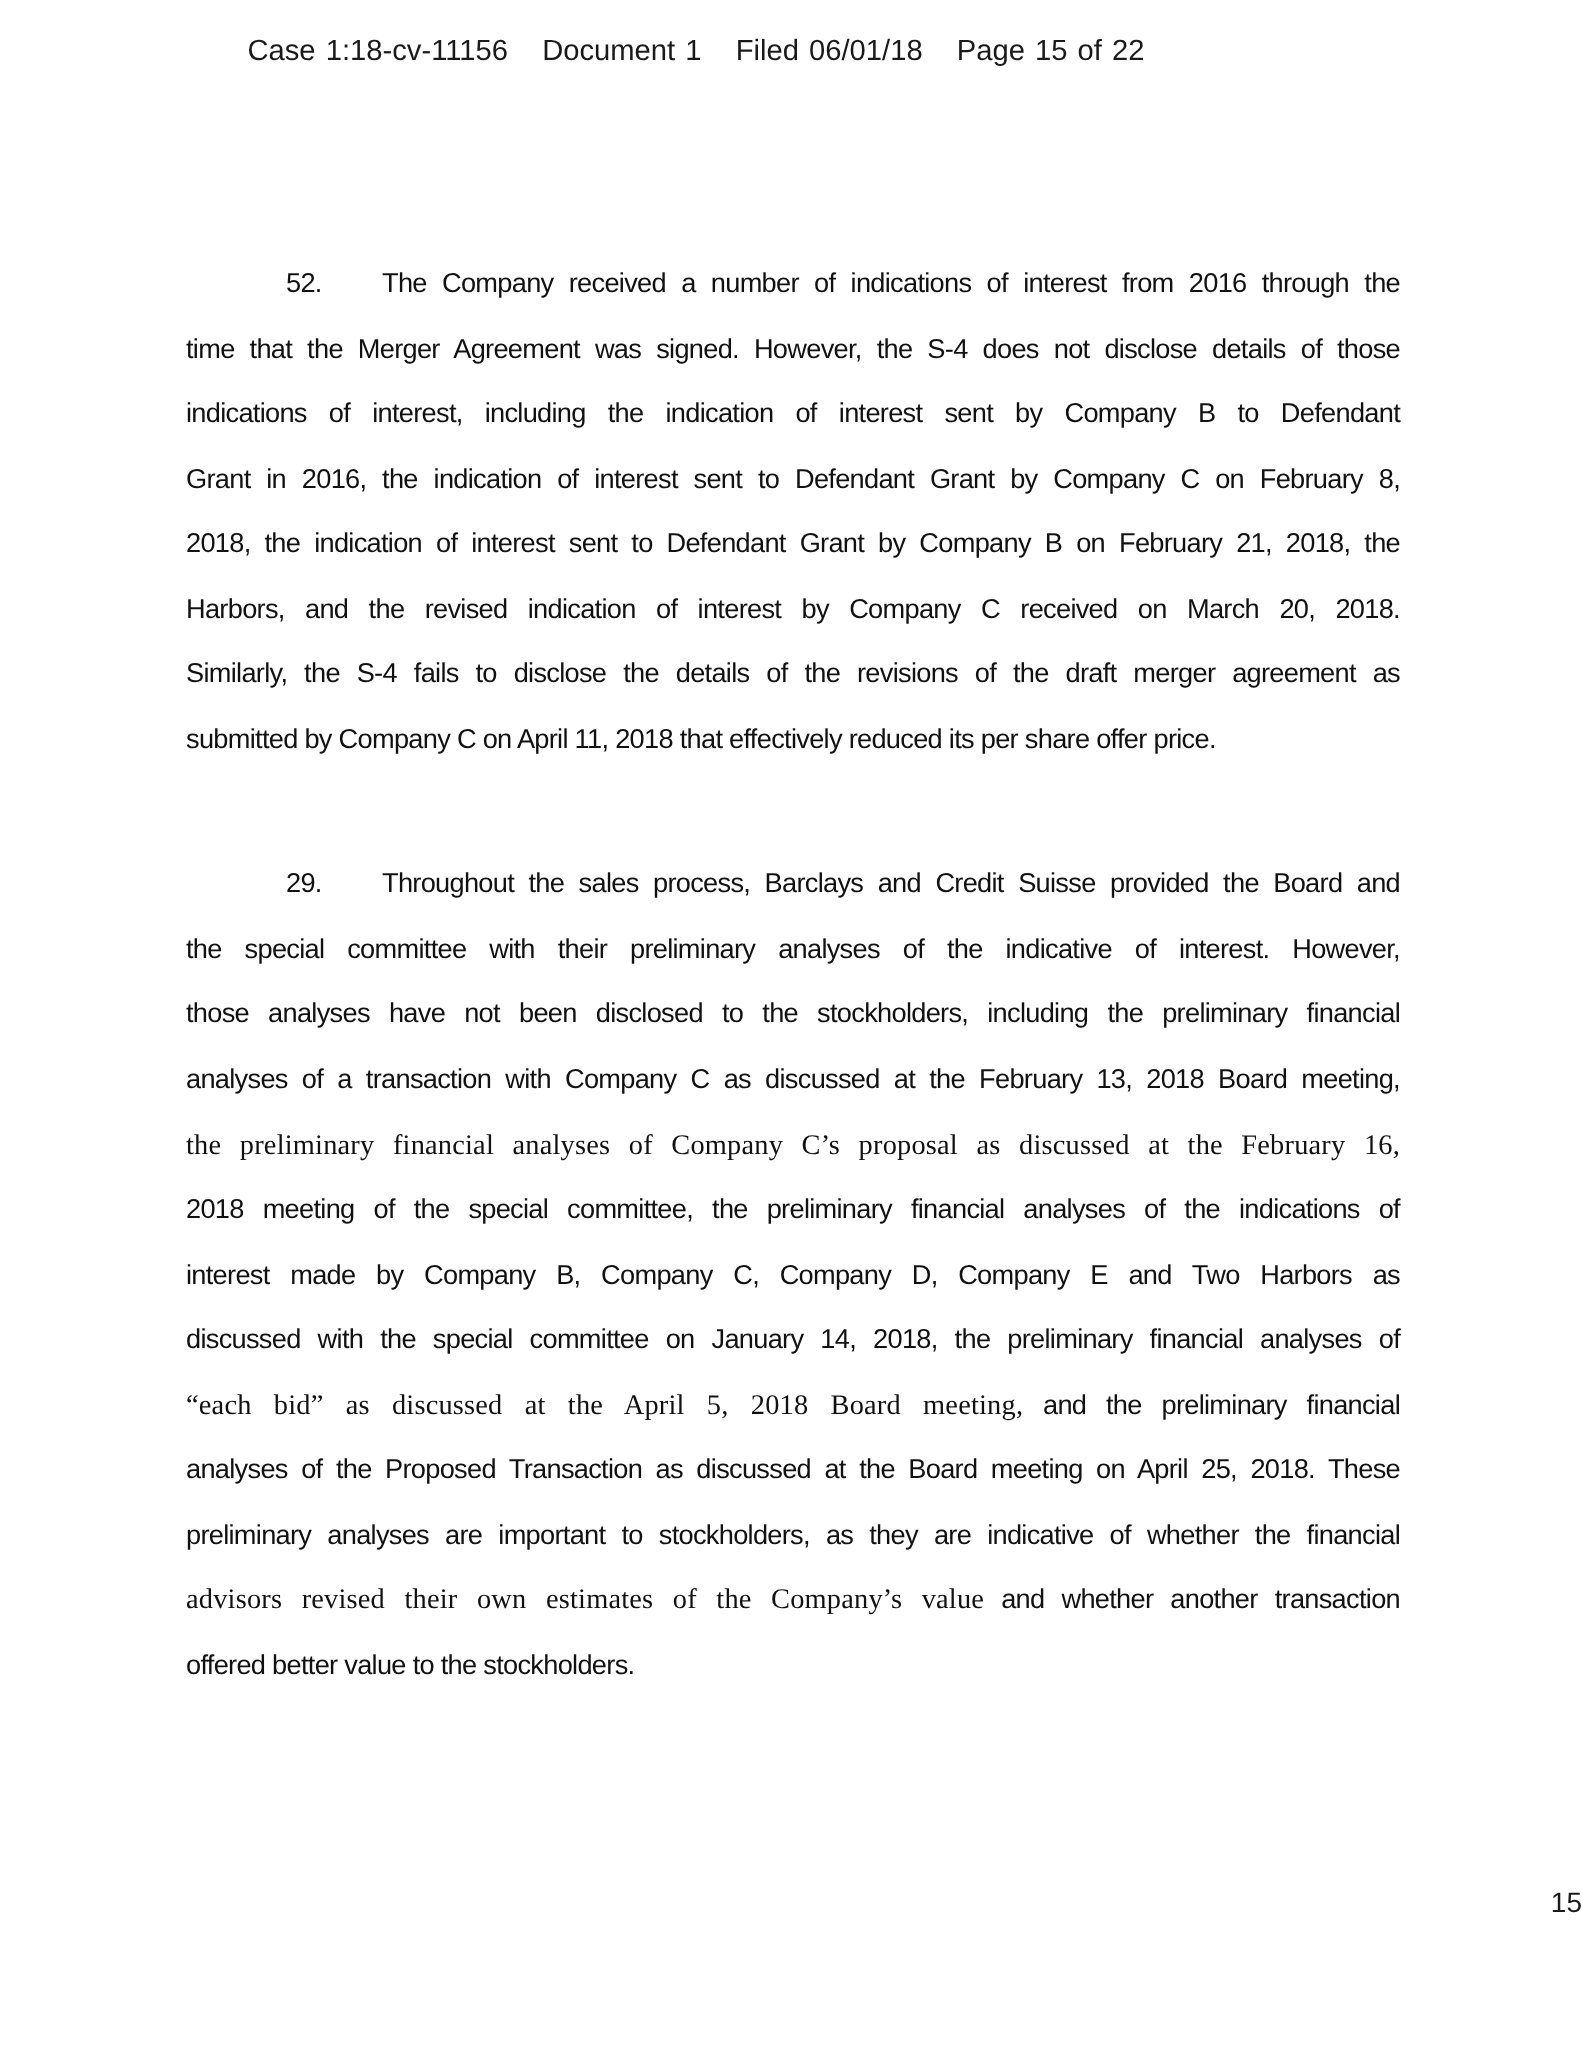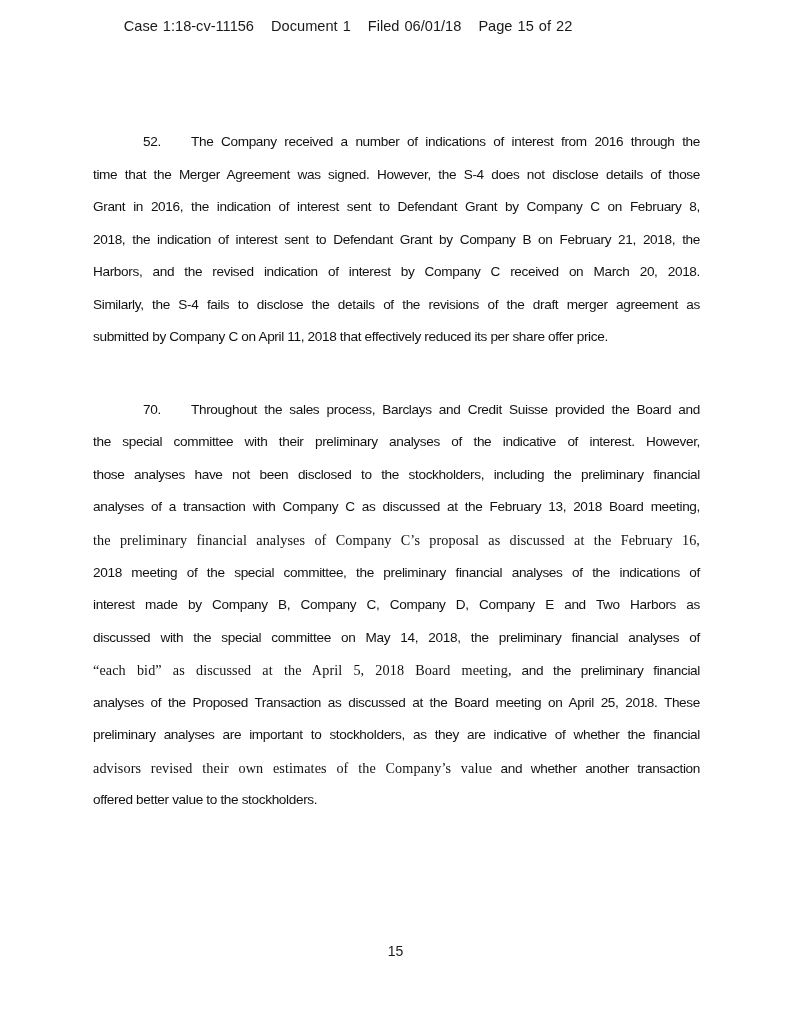--- a/index.html
+++ b/index.html
@@ -17,53 +17,54 @@
   }
   .line {
     height: 32.55px; line-height: 20px; white-space: nowrap;
     text-align: justify; text-align-last: justify; display: block;
   }
   .line.last { text-align-last: left; }
   .line.indent { padding-left: 50px; margin-top: 40px; }
   .pnum { display: inline-block; width: 48px; }
   .serif { font-family: "Liberation Serif", serif; font-size: 14.2px; letter-spacing: 0.1px; word-spacing: 1px; }
   .page-number {
-    position: absolute; top: 943px; left: 0; width: 791px; text-align: center;
+    position: absolute; top: 943px; left: 0; width: 791px; text-align: right;
     font-family: "Liberation Sans", sans-serif; font-size: 14px; color: #1a1a1a;
   }
 </style>
 </head>
 <body>
 
 <div class="header">
   <span>Case 1:18-cv-11156</span><span class="gap"></span>
   <span>Document 1</span><span class="gap"></span>
   <span>Filed 06/01/18</span><span class="gap"></span>
   <span>Page 15 of 22</span>
 </div>
 
 <div class="body" id="doc-body">
     <div>
       <div class="line indent"><span class="pnum">52.</span><span>The Company received a number of indications of interest from 2016 through the</span></div>
       <div class="line"><span>time that the Merger Agreement was signed. However, the S-4 does not disclose details of those</span></div>
+      <div class="line"><span>indications of interest, including the indication of interest sent by Company B to Defendant</span></div>
       <div class="line"><span>Grant in 2016, the indication of interest sent to Defendant Grant by Company C on February 8,</span></div>
       <div class="line"><span>2018, the indication of interest sent to Defendant Grant by Company B on February 21, 2018, the</span></div>
       <div class="line"><span>Harbors, and the revised indication of interest by Company C received on March 20, 2018.</span></div>
       <div class="line"><span>Similarly, the S-4 fails to disclose the details of the revisions of the draft merger agreement as</span></div>
       <div class="line last"><span>submitted by Company C on April 11, 2018 that effectively reduced its per share offer price.</span></div>
     </div>
     <div>
-      <div class="line indent"><span class="pnum">70.</span><span>Throughout the sales process, Barclays and Credit Suisse provided the Board and</span></div>
+      <div class="line indent"><span class="pnum">29.</span><span>Throughout the sales process, Barclays and Credit Suisse provided the Board and</span></div>
       <div class="line"><span>the special committee with their preliminary analyses of the indicative of interest. However,</span></div>
       <div class="line"><span>those analyses have not been disclosed to the stockholders, including the preliminary financial</span></div>
       <div class="line"><span>analyses of a transaction with Company C as discussed at the February 13, 2018 Board meeting,</span></div>
       <div class="line"><span class="serif">the preliminary financial analyses of Company C’s proposal as discussed at the February 16,</span></div>
       <div class="line"><span>2018 meeting of the special committee, the preliminary financial analyses of the indications of</span></div>
       <div class="line"><span>interest made by Company B, Company C, Company D, Company E and Two Harbors as</span></div>
-      <div class="line"><span>discussed with the special committee on May 14, 2018, the preliminary financial analyses of</span></div>
+      <div class="line"><span>discussed with the special committee on January 14, 2018, the preliminary financial analyses of</span></div>
       <div class="line"><span class="serif">“each bid” as discussed at the April 5, 2018 Board meeting,</span><span> and the preliminary financial</span></div>
       <div class="line"><span>analyses of the Proposed Transaction as discussed at the Board meeting on April 25, 2018. These</span></div>
       <div class="line"><span>preliminary analyses are important to stockholders, as they are indicative of whether the financial</span></div>
       <div class="line"><span class="serif">advisors revised their own estimates of the Company’s value</span><span> and whether another transaction</span></div>
       <div class="line last"><span>offered better value to the stockholders.</span></div>
     </div>
   </div>
 
 <div class="page-number">15</div>
 

